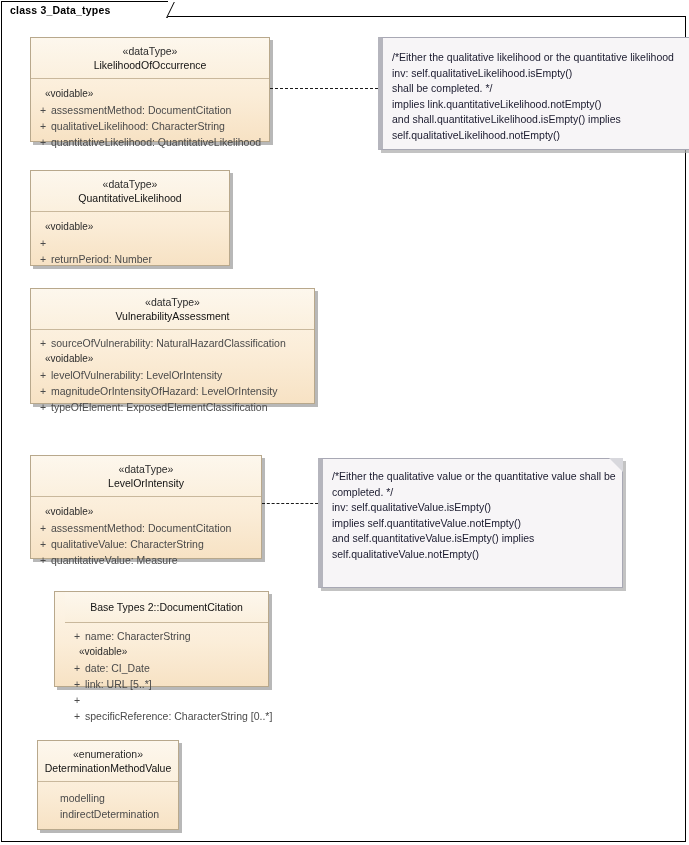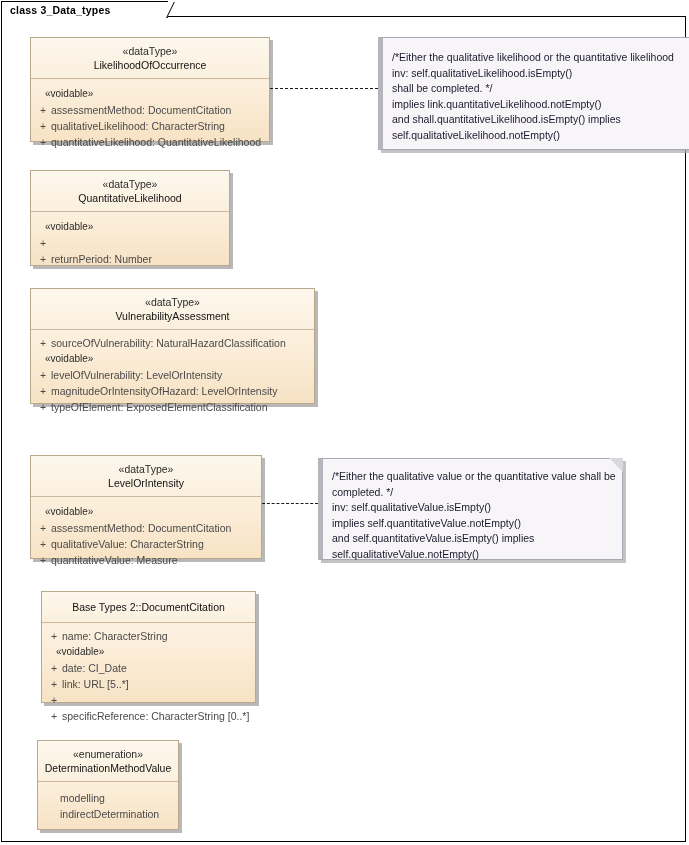--- a/index.html
+++ b/index.html
@@ -286,35 +286,35 @@
         <span class="attr-vis">+</span>
         <span class="attr-text">qualitativeValue: CharacterString</span>
       </div>
       <div class="attr-row">
         <span class="attr-vis">+</span>
         <span class="attr-text">quantitativeValue: Measure</span>
       </div>
     </div>
   </div>
 
-  <div class="uml-note" style="left:318px; top:458px; width:305px; height:102px;">
+  <div class="uml-note" style="left:318px; top:458px; width:305px; height:130px;">
     <div class="note-fold-tri"></div>
     <div class="note-text" style="padding-top:10px;">
       <div>/*Either the qualitative value or the quantitative value shall be</div>
       <div>completed. */</div>
       <div>inv: self.qualitativeValue.isEmpty()</div>
       <div>implies self.quantitativeValue.notEmpty()</div>
       <div>and self.quantitativeValue.isEmpty() implies</div>
       <div>self.qualitativeValue.notEmpty()</div>
     </div>
   </div>
 
   <div class="connector" style="left:262px; top:503px; width:56px;"></div>
 
-  <div class="uml-box" style="left:41px; top:591px; width:215px; height:112px;">
+  <div class="uml-box" style="left:54px; top:591px; width:215px; height:96px;padding-left:10px;">
     <div class="uml-header no-stereo">
       <span class="classname">Base Types 2::DocumentCitation</span>
     </div>
     <div class="uml-body" style="padding-top:5px;">
       <div class="attr-row">
         <span class="attr-vis">+</span>
         <span class="attr-text">name: CharacterString</span>
       </div>
       <div class="group-stereo">«voidable»</div>
       <div class="attr-row">

